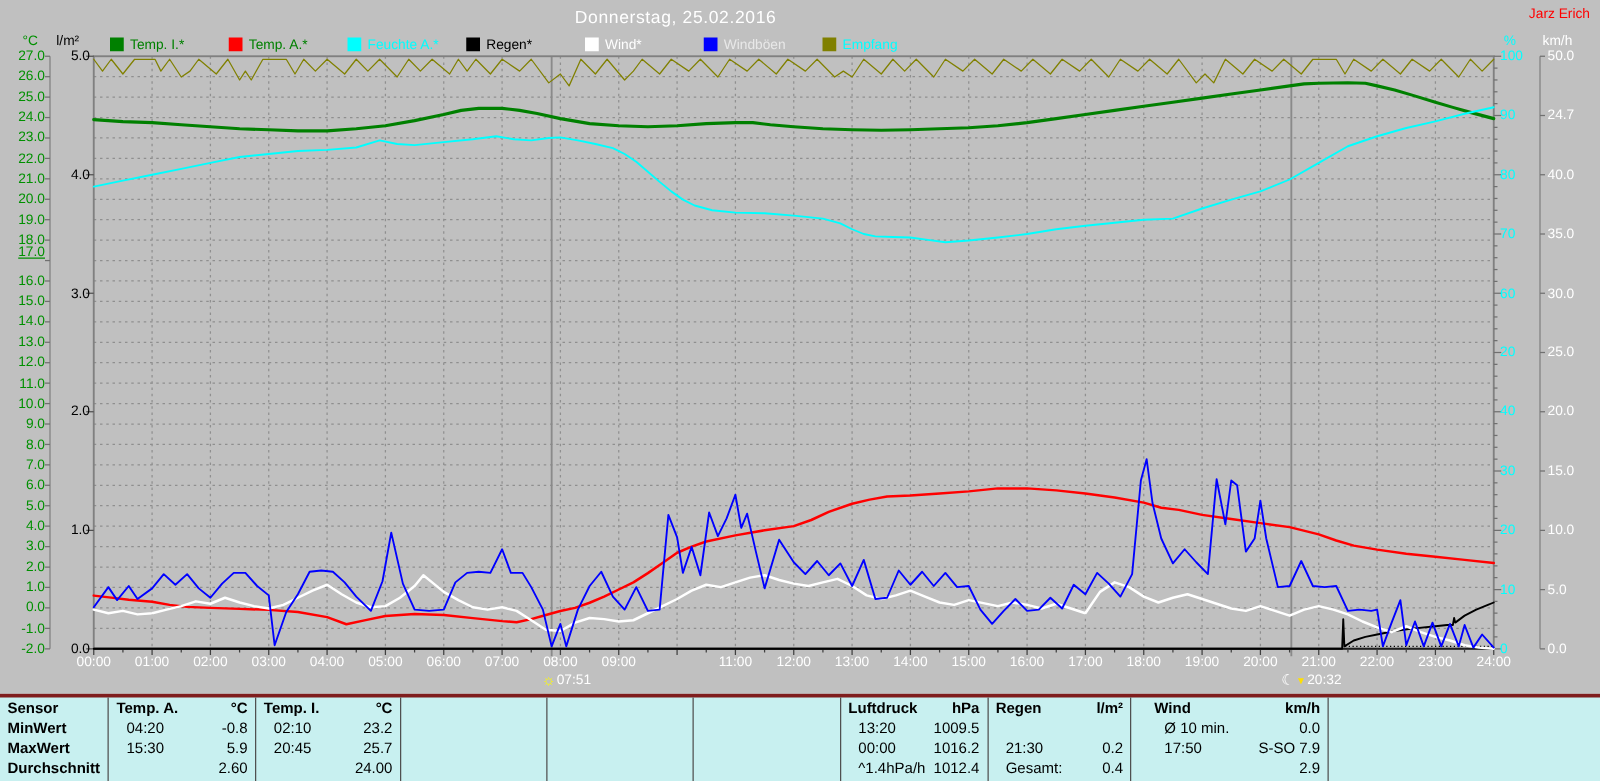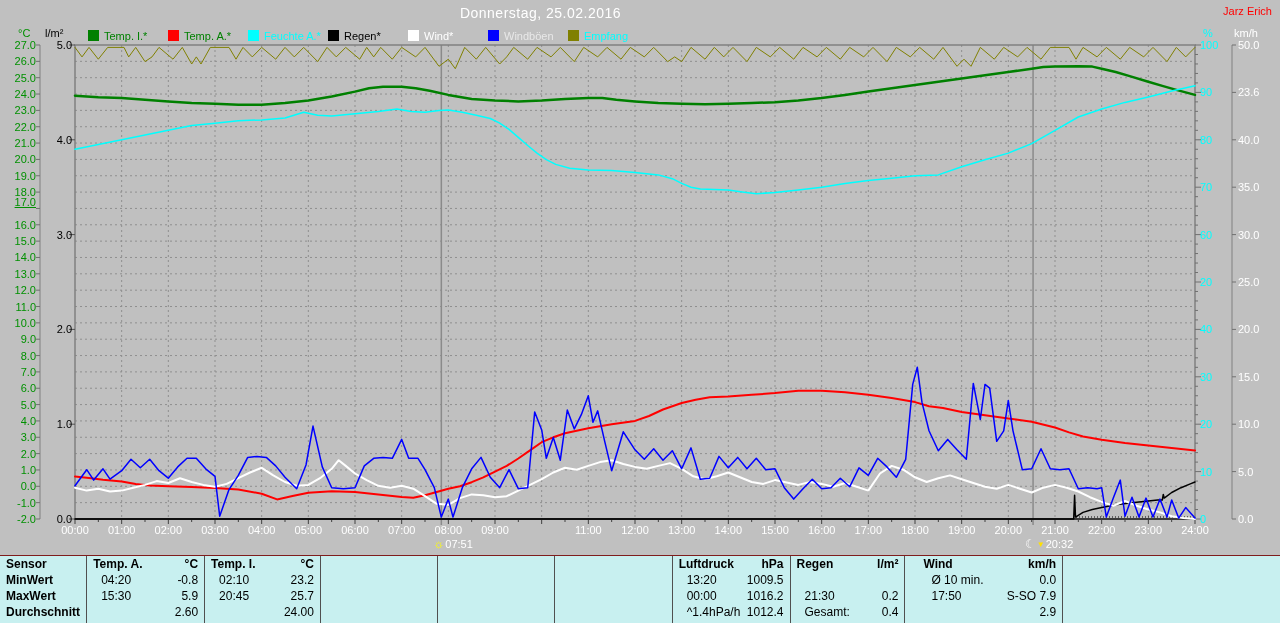--- a/index.html
+++ b/index.html
@@ -12,36 +12,36 @@
   .abs{position:absolute;}
   #chart-region{left:0;top:0;width:1280px;height:555px;background:#c0c0c0;}
   #title{left:0;top:5px;width:1081px;text-align:center;color:#ffffff;font-size:14px;letter-spacing:.5px;}
   #author{right:8px;top:5px;color:#ff0000;font-size:11px;}
   .unit-label{top:27px;font-size:11px;}
   #unit-temp{left:18px;color:#009000;}
   #unit-rain{left:45px;color:#000000;}
   #unit-hum{left:1203px;color:#00ffff;}
   #unit-wind{left:1234px;color:#ffffff;}
   #legend{left:88px;top:29px;height:13px;display:flex;}
-  .legend-item{width:80px;display:flex;align-items:center;font-size:11px;white-space:nowrap;}
+  .legend-item{width:95px;display:flex;align-items:center;font-size:11px;white-space:nowrap;}
   .legend-swatch{width:11px;height:11px;margin-right:5px;flex:0 0 11px;}
   #plot-svg{left:0;top:0;}
   .tick-label{position:absolute;font-size:11px;line-height:11px;white-space:nowrap;}
   .yl-c{color:#009000;width:26px;text-align:right;left:10px;}
   .yl-l{color:#000000;width:26px;text-align:right;left:46px;}
   .yl-p{color:#00ffff;left:1200px;}
   .yl-k{color:#ffffff;left:1238px;}
   .xl{color:#ffffff;width:44px;text-align:center;top:525px;}
   .marker{position:absolute;top:538px;display:flex;align-items:center;color:#ffffff;font-size:11px;}
   .marker .icon{font-size:12px;line-height:12px;margin-right:1px;}
   #sunrise-marker .sun{color:#ffff00;}
   #sunset-marker .moon{color:#ffffff;}
   #sunset-marker .down{color:#ffe000;font-size:8px;margin-right:1px;}
   
-  #summary-table{left:0;top:555px;width:1280px;height:67px;background:#c8f0f0;border-top:1px solid #7f1d1d;display:flex;}
+  #summary-table{left:0;top:555px;width:1280px;height:67px;background:#c8f0f0;border-top:3px solid #7f1d1d;display:flex;}
   .t-col{height:100%;box-sizing:border-box;border-right:1px solid #505050;font-size:12px;color:#000;}
   .t-col:last-child{border-right:none;}
   .t-row{height:16px;line-height:16px;display:flex;justify-content:space-between;padding:0 6px;white-space:nowrap;overflow:hidden;}
   .t-row.hdr{font-weight:bold;}
   .t-row .lft{padding-left:8px;}
   .t-row.hdr .lft{padding-left:0;}
   .lbl-col .t-row{font-weight:bold;justify-content:flex-start;}
 </style>
 </head>
 <body>
@@ -343,21 +343,21 @@
       <div class="tick-label yl-p" style="top: 134.8px;">80</div>
       <div class="tick-label yl-p" style="top: 182.2px;">70</div>
       <div class="tick-label yl-p" style="top: 229.6px;">60</div>
       <div class="tick-label yl-p" style="top: 277px;">20</div>
       <div class="tick-label yl-p" style="top: 324.4px;">40</div>
       <div class="tick-label yl-p" style="top: 371.8px;">30</div>
       <div class="tick-label yl-p" style="top: 419.2px;">20</div>
       <div class="tick-label yl-p" style="top: 466.6px;">10</div>
       <div class="tick-label yl-p" style="top: 514px;">0</div>
       <div class="tick-label yl-k" style="top: 40px;">50.0</div>
-      <div class="tick-label yl-k" style="top: 87.4px;">23.6</div>
+      <div class="tick-label yl-k" style="top: 87.4px;">24.7</div>
       <div class="tick-label yl-k" style="top: 134.8px;">40.0</div>
       <div class="tick-label yl-k" style="top: 182.2px;">35.0</div>
       <div class="tick-label yl-k" style="top: 229.6px;">30.0</div>
       <div class="tick-label yl-k" style="top: 277px;">25.0</div>
       <div class="tick-label yl-k" style="top: 324.4px;">20.0</div>
       <div class="tick-label yl-k" style="top: 371.8px;">15.0</div>
       <div class="tick-label yl-k" style="top: 419.2px;">10.0</div>
       <div class="tick-label yl-k" style="top: 466.6px;">5.0</div>
       <div class="tick-label yl-k" style="top: 514px;">0.0</div>
       <div class="tick-label xl" style="top: 525px; left: 53px;">00:00</div>

